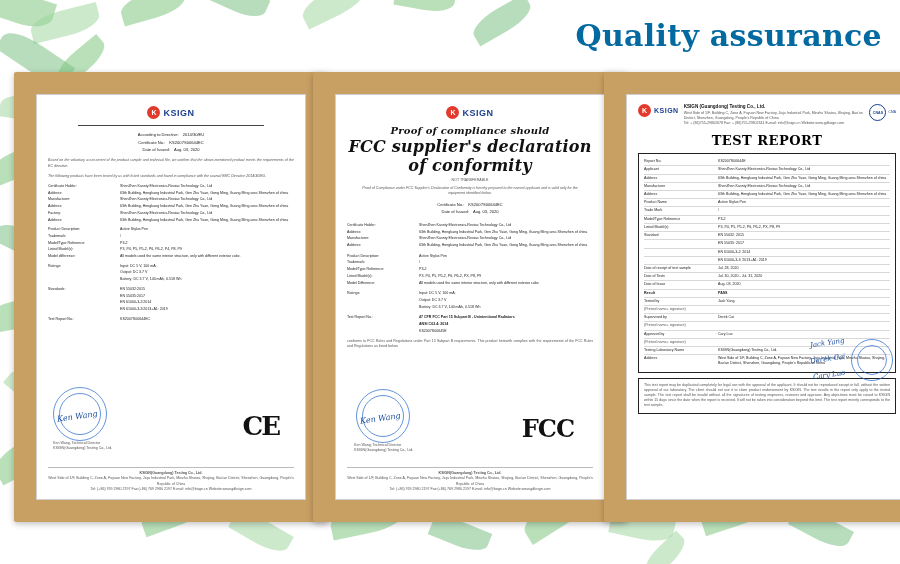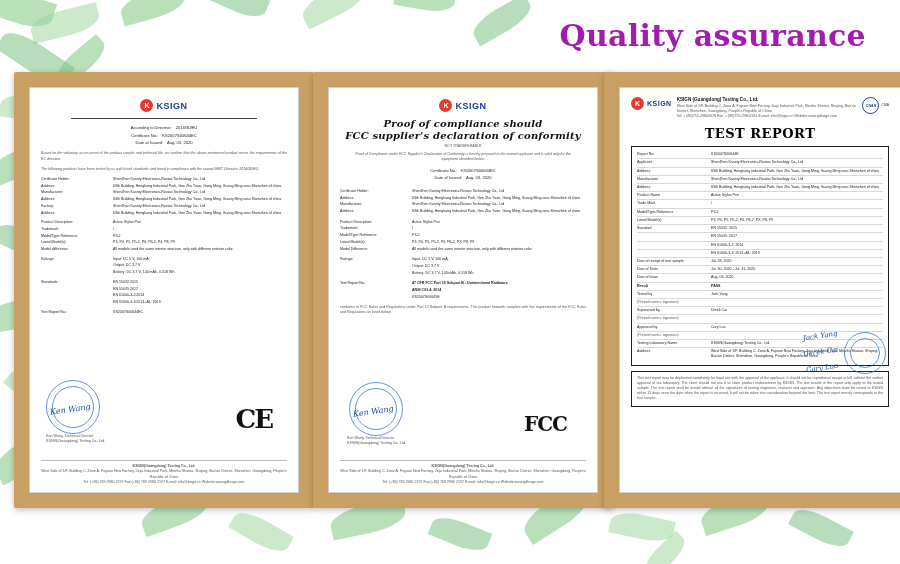--- a/index.html
+++ b/index.html
@@ -10,31 +10,31 @@
   }
 
   
   .leaf-layer{position:absolute;inset:0;overflow:hidden;pointer-events:none;}
   .leaf{position:absolute;border-radius:50% 0 50% 0;background:#7fc77f;opacity:.55;}
   .leaf.b{background:#5fb36a;opacity:.45;}
   .leaf.c{background:#9ad49a;opacity:.5;}
 
   
   .headline{
-    position:absolute;top:18px;right:34px;
+    position:absolute;top:18px;right:18px;
     font-family:"DejaVu Serif", serif;
-    font-weight:bold;font-size:30px;color:#a21caf;
+    font-weight:bold;font-size:30px;color:#0369a1;
     letter-spacing:.3px;
   }
 
   
   .cert{
     position:absolute;top:72px;
     background:#c9a063;
-    padding:15px;
+    padding:22px;
     box-shadow:0 2px 6px rgba(0,0,0,.25);
     border-radius:2px;
   }
   .cert .inner{
     background:#ffffff;
     width:100%;height:100%;
     box-sizing:border-box;
     border:1px solid #cfcfcf;
     padding:9px 11px;
     position:relative;
@@ -90,21 +90,21 @@
   .sig{
     position:absolute;font-family:"DejaVu Serif", serif;font-style:italic;
     color:#1b4fa0;font-size:8px;transform:rotate(-8deg);
   }
   .ce-mark{
     position:absolute;font-family:"DejaVu Serif", serif;font-weight:bold;
     font-size:26px;color:#111;letter-spacing:-2px;
   }
   .fcc-mark{
     position:absolute;font-family:"DejaVu Serif", serif;font-weight:bold;
-    font-size:20px;color:#111;letter-spacing:-1px;
+    font-size:24px;color:#111;letter-spacing:-1px;
   }
 
   .footer{
     position:absolute;left:11px;right:11px;bottom:7px;
     border-top:1px solid #bbb;padding-top:3px;
   }
 
   
   .c3head{display:flex;gap:5px;align-items:flex-start;}
   .c3head .txt{flex:1;}
@@ -301,21 +301,21 @@
   <div class="inner">
 
     <div class="logo-center">
       <div class="logo">
         <div class="mark">K</div>
         <div class="word">KSIGN</div>
       </div>
     </div>
 
     <div class="title1 ital" style="font-size:10px;">Proof of compliance should</div>
-    <div class="title1 ital" style="font-size:10px;margin-top:-2px;">FCC supplier's declaration of conformity</div>
+    <div class="title1 ital" style="font-size:16px;margin-top:-2px;">FCC supplier's declaration of conformity</div>
     <div class="t4 center gray">NOT TRANSFERABLE</div>
     <div class="t4 center ital gray" style="margin:3px 12px 5px;">Proof of Compliance under FCC Supplier's Declaration of Conformity is hereby prepared to the named applicant and is valid only for the equipment identified below.</div>
 
     <div class="t45 center">
       <div class="kv" style="justify-content:center;">
         <div class="k" style="width:auto;flex:0 0 auto;margin-right:4px;">Certificate No.:</div>
         <div class="v" style="flex:0 0 auto;">KS2007S00644EC</div>
       </div>
       <div class="kv" style="justify-content:center;">
         <div class="k" style="width:auto;flex:0 0 auto;margin-right:4px;">Date of Issued:</div>

